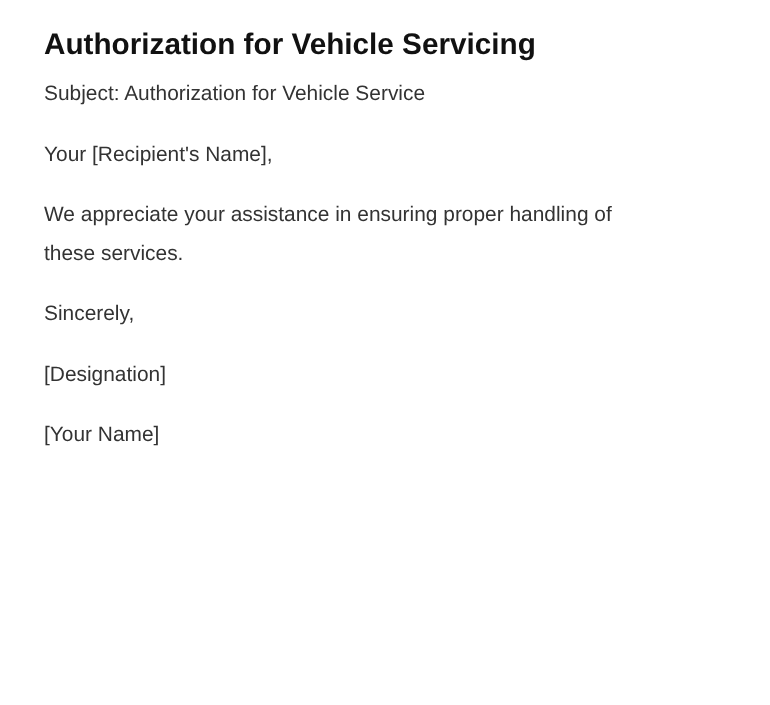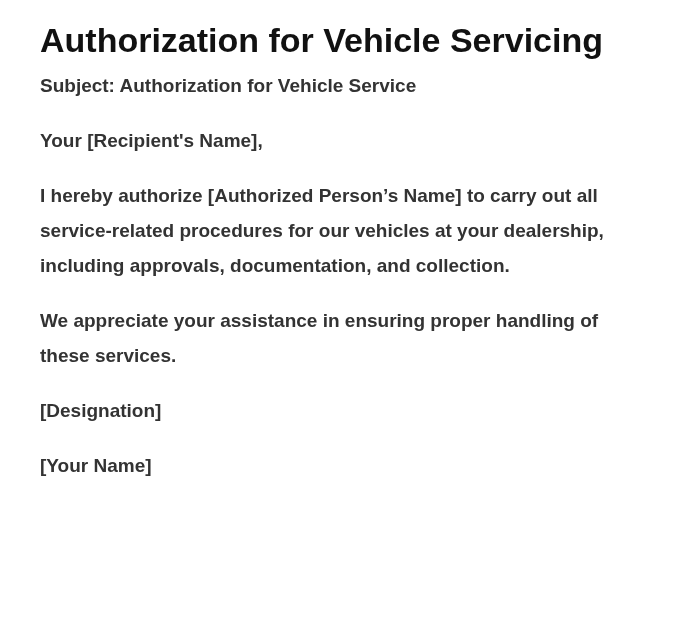--- a/index.html
+++ b/index.html
@@ -13,50 +13,48 @@
     overflow: hidden;
     font-family: "Liberation Sans", "DejaVu Sans", sans-serif;
   }
   .letter {
     box-sizing: border-box;
     width: 700px;
     padding: 24px 40px 0 40px;
   }
   .letter-title {
     margin: 0 0 12px 0;
-    font-size: 34px;
+    font-size: 27px;
     line-height: 32px;
     font-weight: 700;
     color: #111111;
     letter-spacing: 0;
   }
   .letter p {
     margin: 0 0 20px 0;
     font-size: 19px;
     line-height: 35px;
-    font-weight: 700;
+    font-weight: 400;
     color: #333333;
     white-space: pre-line; 
   }
 </style>
 </head>
 <body>
 
 <main class="letter">
   <h1 class="letter-title">Authorization for Vehicle Servicing</h1>
 
   <p>Subject: Authorization for Vehicle Service</p>
 
   <p>Your [Recipient's Name],</p>
 
-  <p>I hereby authorize [Authorized Person’s Name] to carry out all
-service-related procedures for our vehicles at your dealership,
-including approvals, documentation, and collection.</p>
 
   <p>We appreciate your assistance in ensuring proper handling of
 these services.</p>
 
+  <p>Sincerely,</p>
 
   <p>[Designation]</p>
 
   <p>[Your Name]</p>
 
 </main>
 
 </body></html>

